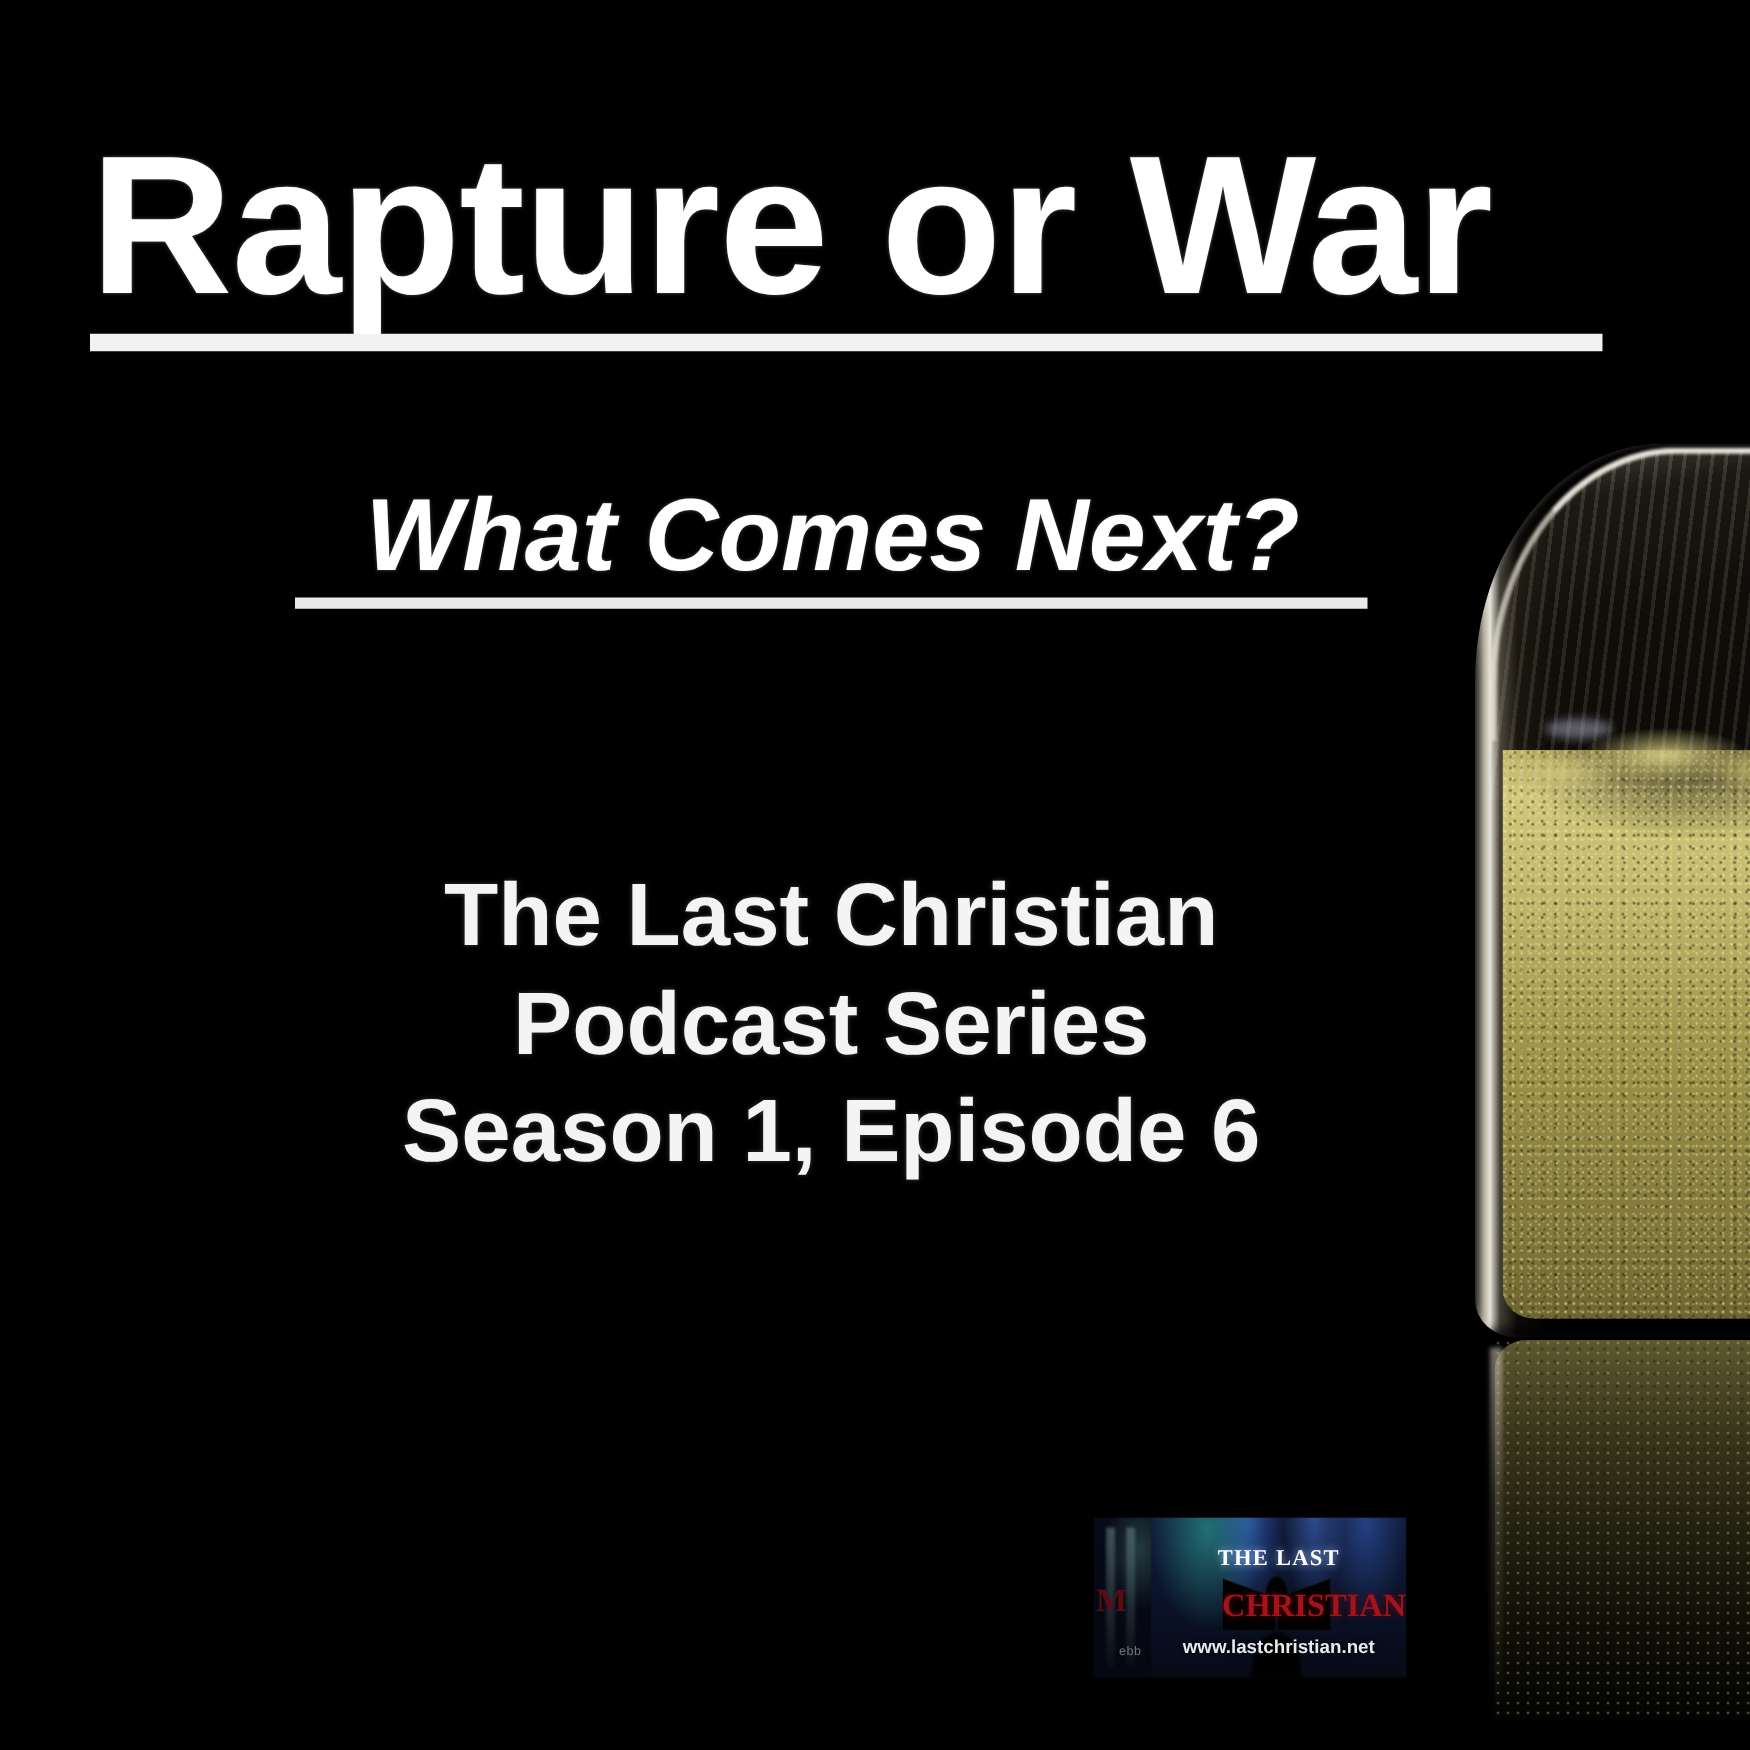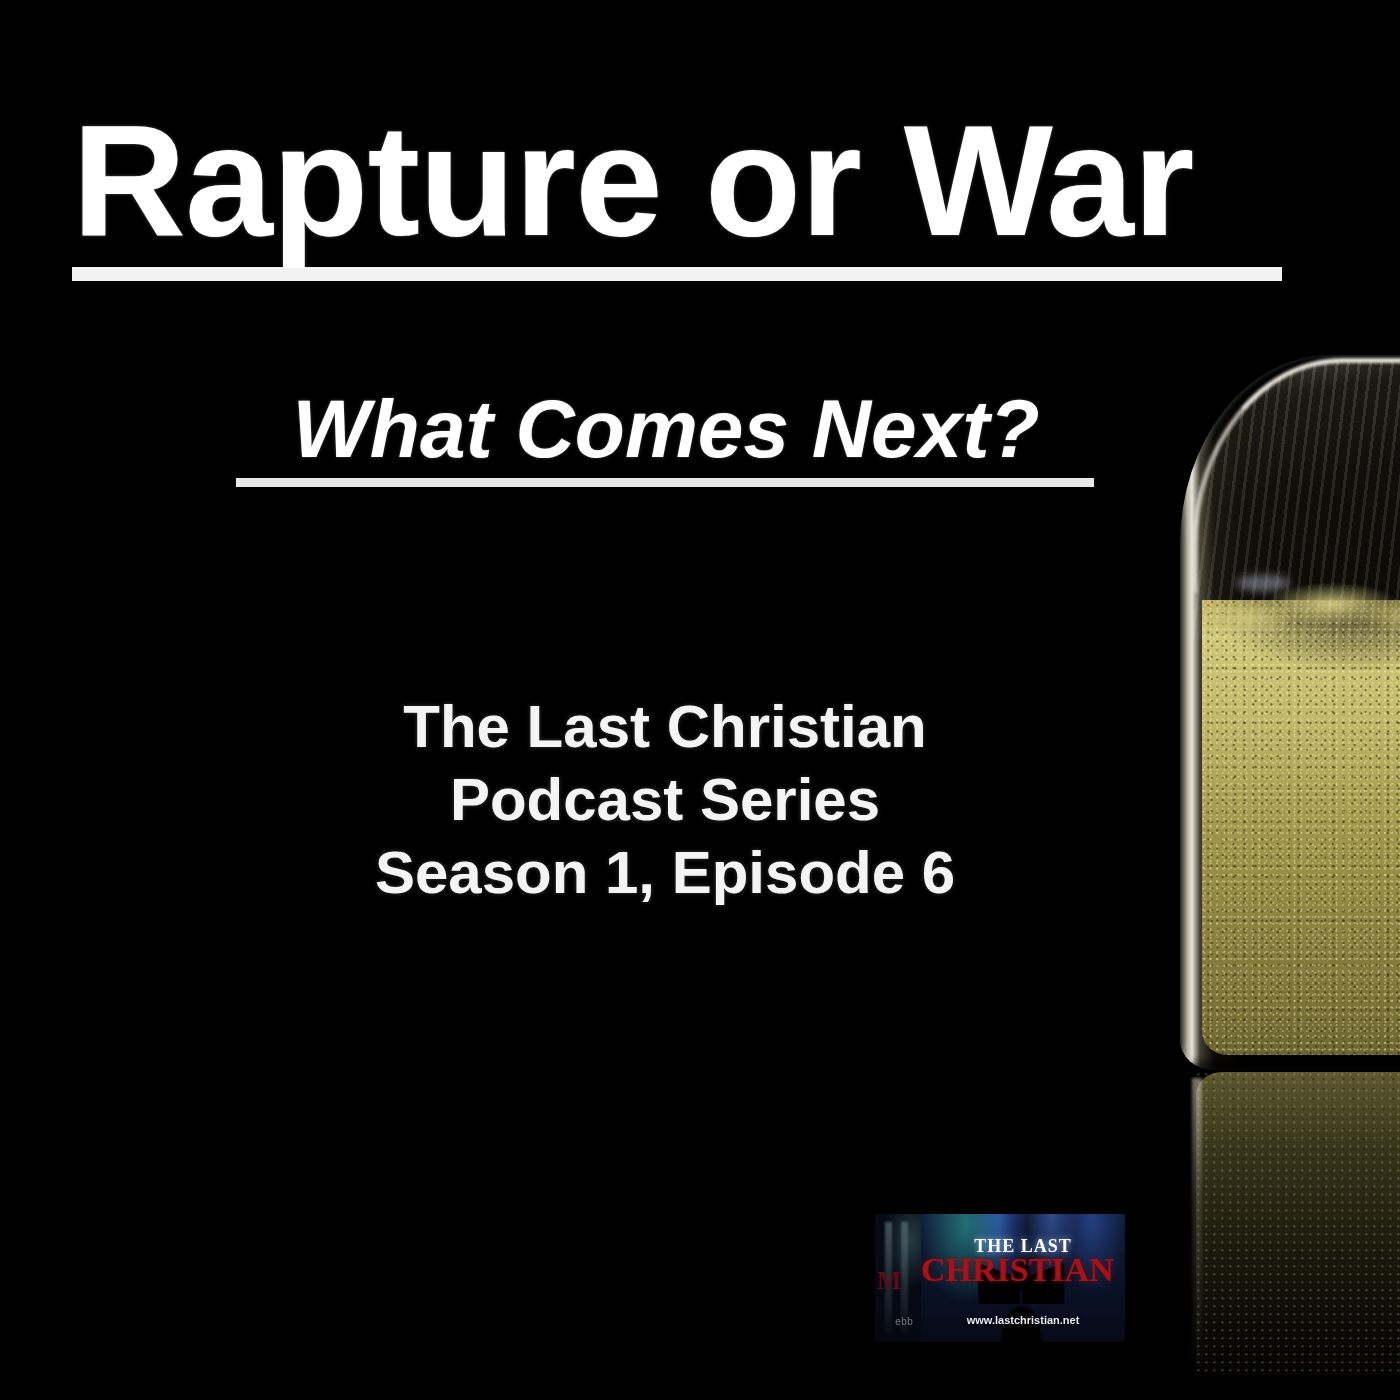--- a/index.html
+++ b/index.html
@@ -254,21 +254,21 @@
     position: absolute;
     left: 180px;
     top: 690px;
     width: 970px;
     text-align: center;
   }
   .series-line {
     margin: 0;
     font-family: "Liberation Sans", sans-serif;
     font-weight: bold;
-    font-size: 60px;
+    font-size: 71px;
     line-height: 1.22;
     color: #f4f4f4;
     white-space: nowrap;
     text-shadow: 0 0 4px rgba(200,200,200,0.30);
   }
 
   
   .logo-badge {
     position: absolute;
     left: 875px;
@@ -355,38 +355,38 @@
     font-weight: bold;
     font-size: 18px;
     letter-spacing: 1px;
     color: #ffffff;
     text-shadow: 0 0 7px rgba(170,200,255,0.85);
   }
   .logo-christian {
     position: absolute;
     left: 0;
     right: 0;
-    top: 37px;
-    text-align: left;
+    top: 56px;
+    text-align: right;
     font-family: "Liberation Serif", serif;
     font-weight: bold;
-    font-size: 34px;
+    font-size: 26px;
     letter-spacing: 0px;
     color: #a3131b;
     text-shadow: 0 0 5px rgba(120,0,0,0.8);
   }
   .logo-url {
     position: absolute;
     left: 0;
     right: 0;
     bottom: 16px;
     text-align: center;
     font-family: "Liberation Sans", sans-serif;
     font-weight: bold;
-    font-size: 11px;
+    font-size: 15px;
     color: #e6e9f0;
     text-shadow: 0 0 4px rgba(0,0,0,0.9);
   }
 
   
   .www-text {
     position: absolute;
     left: 1160px;
     top: 1237px;
     font-family: "Liberation Sans", sans-serif;

